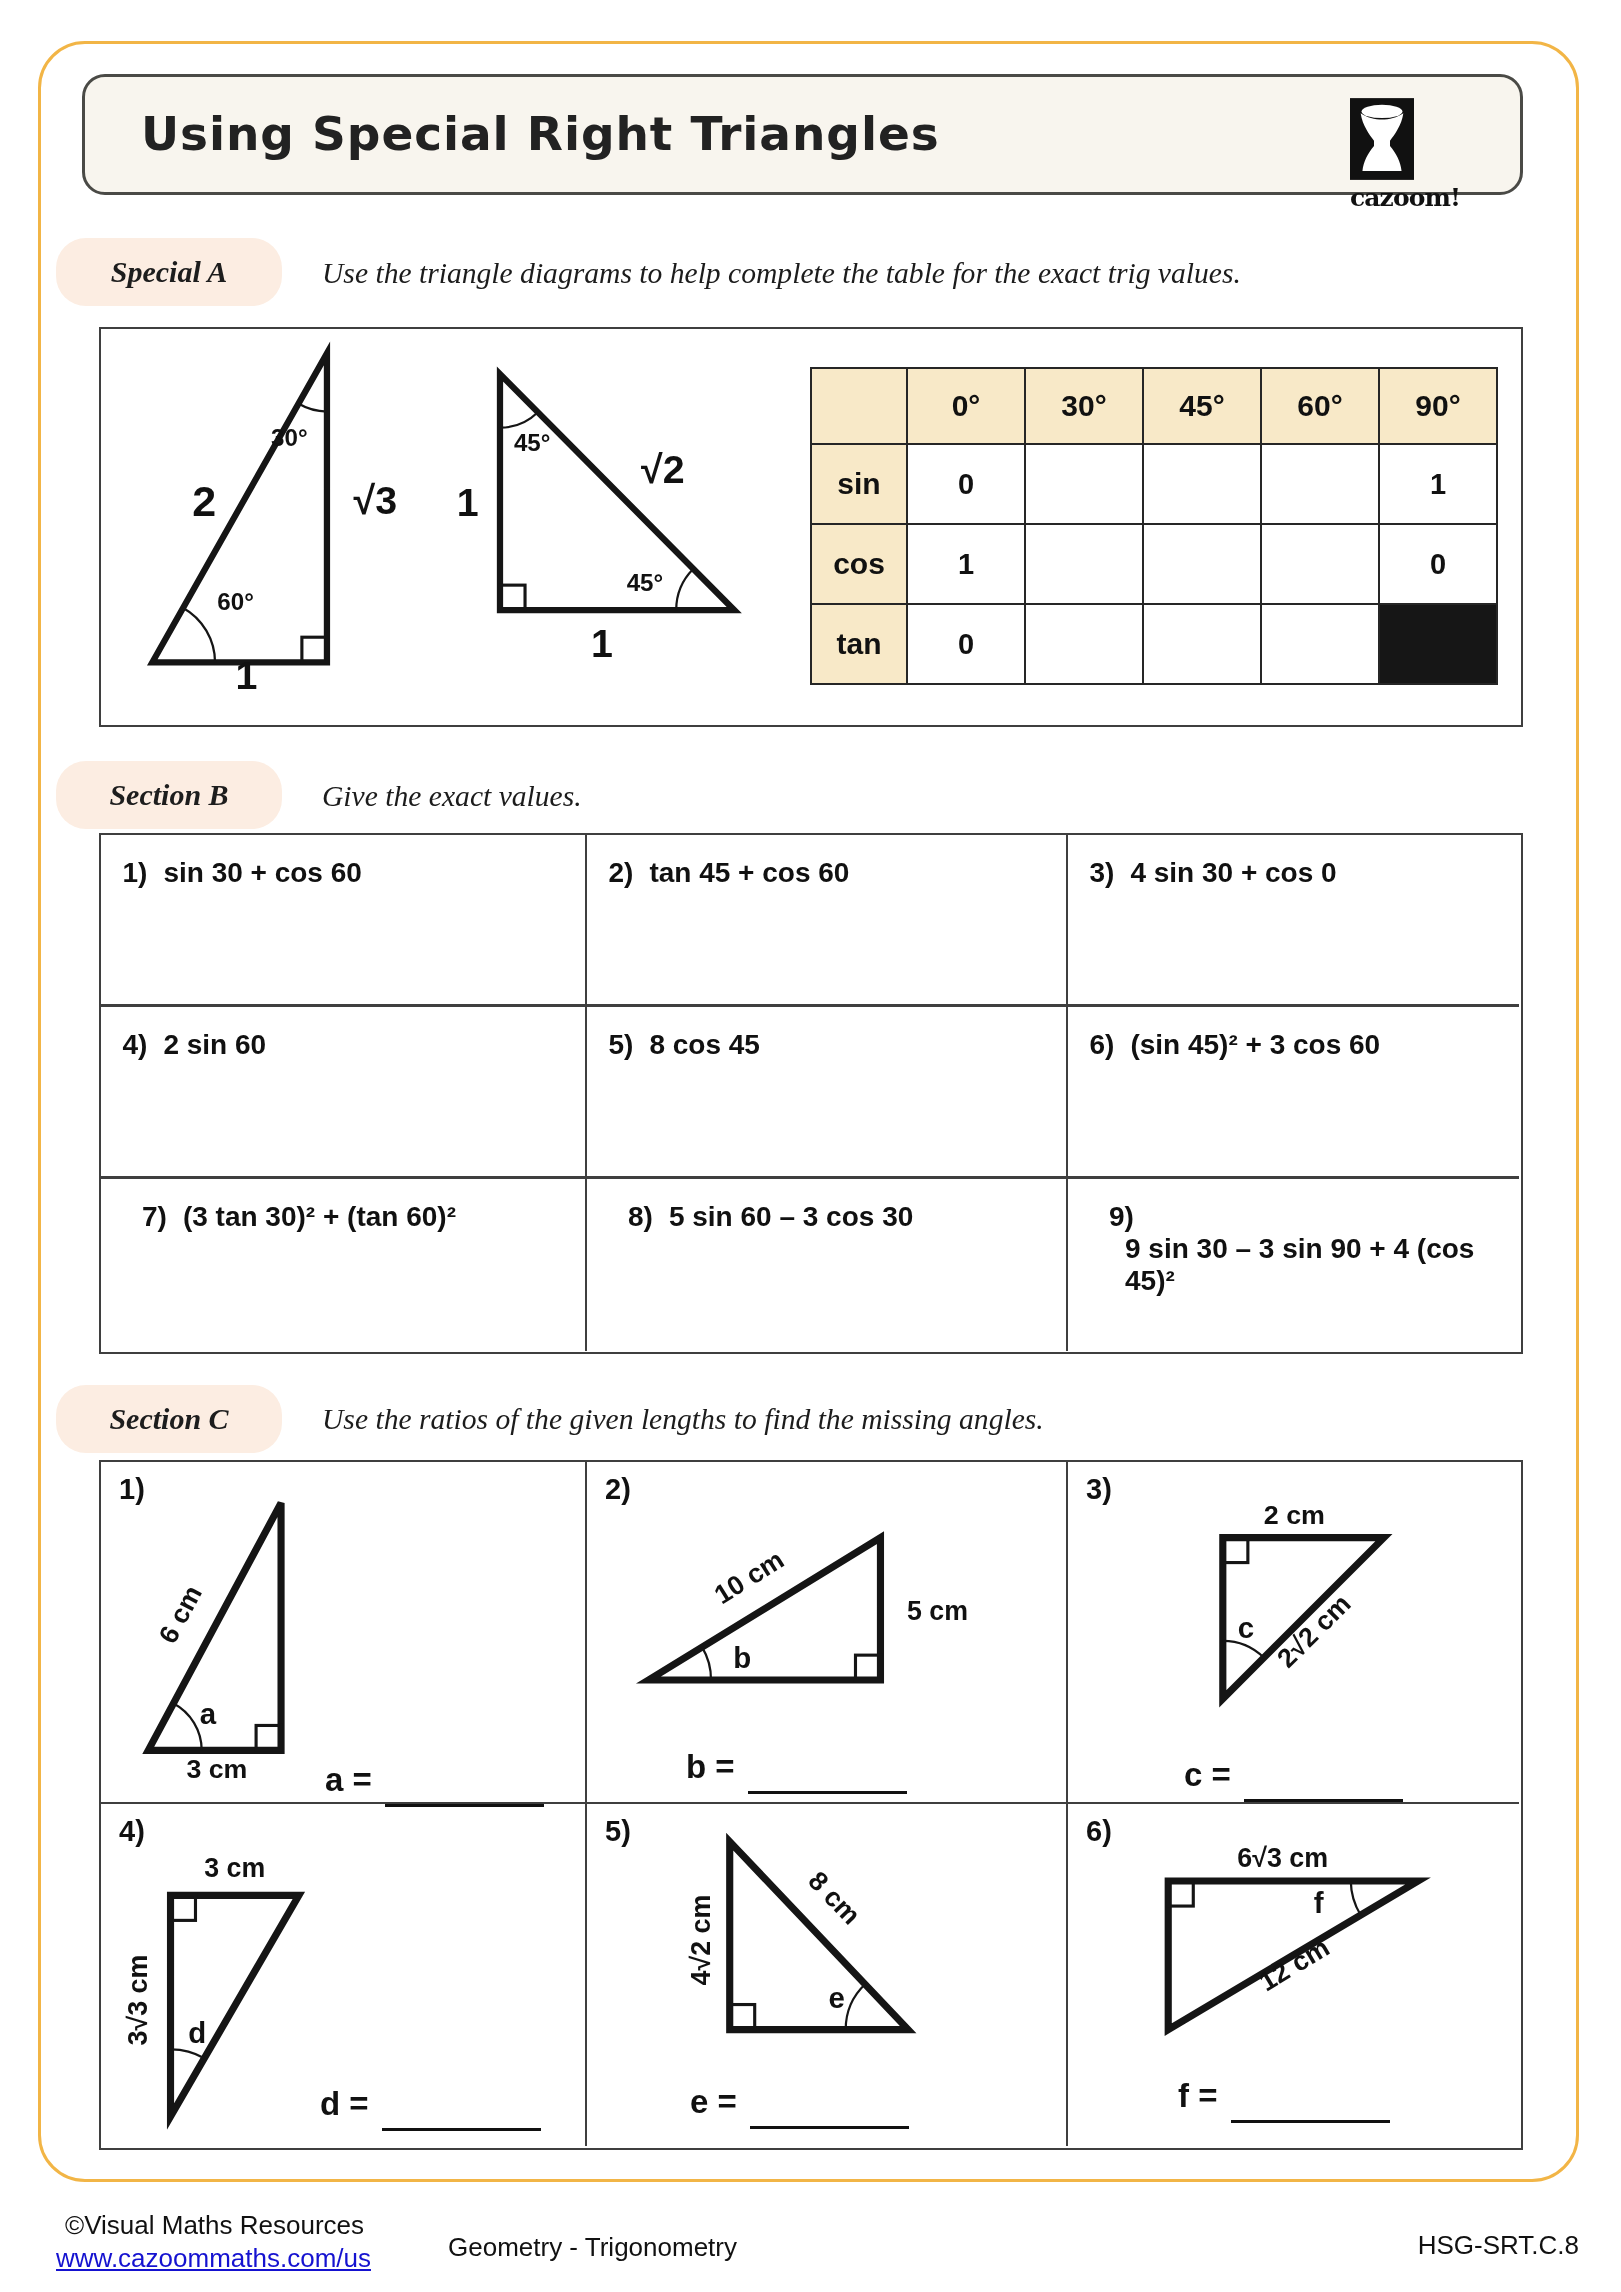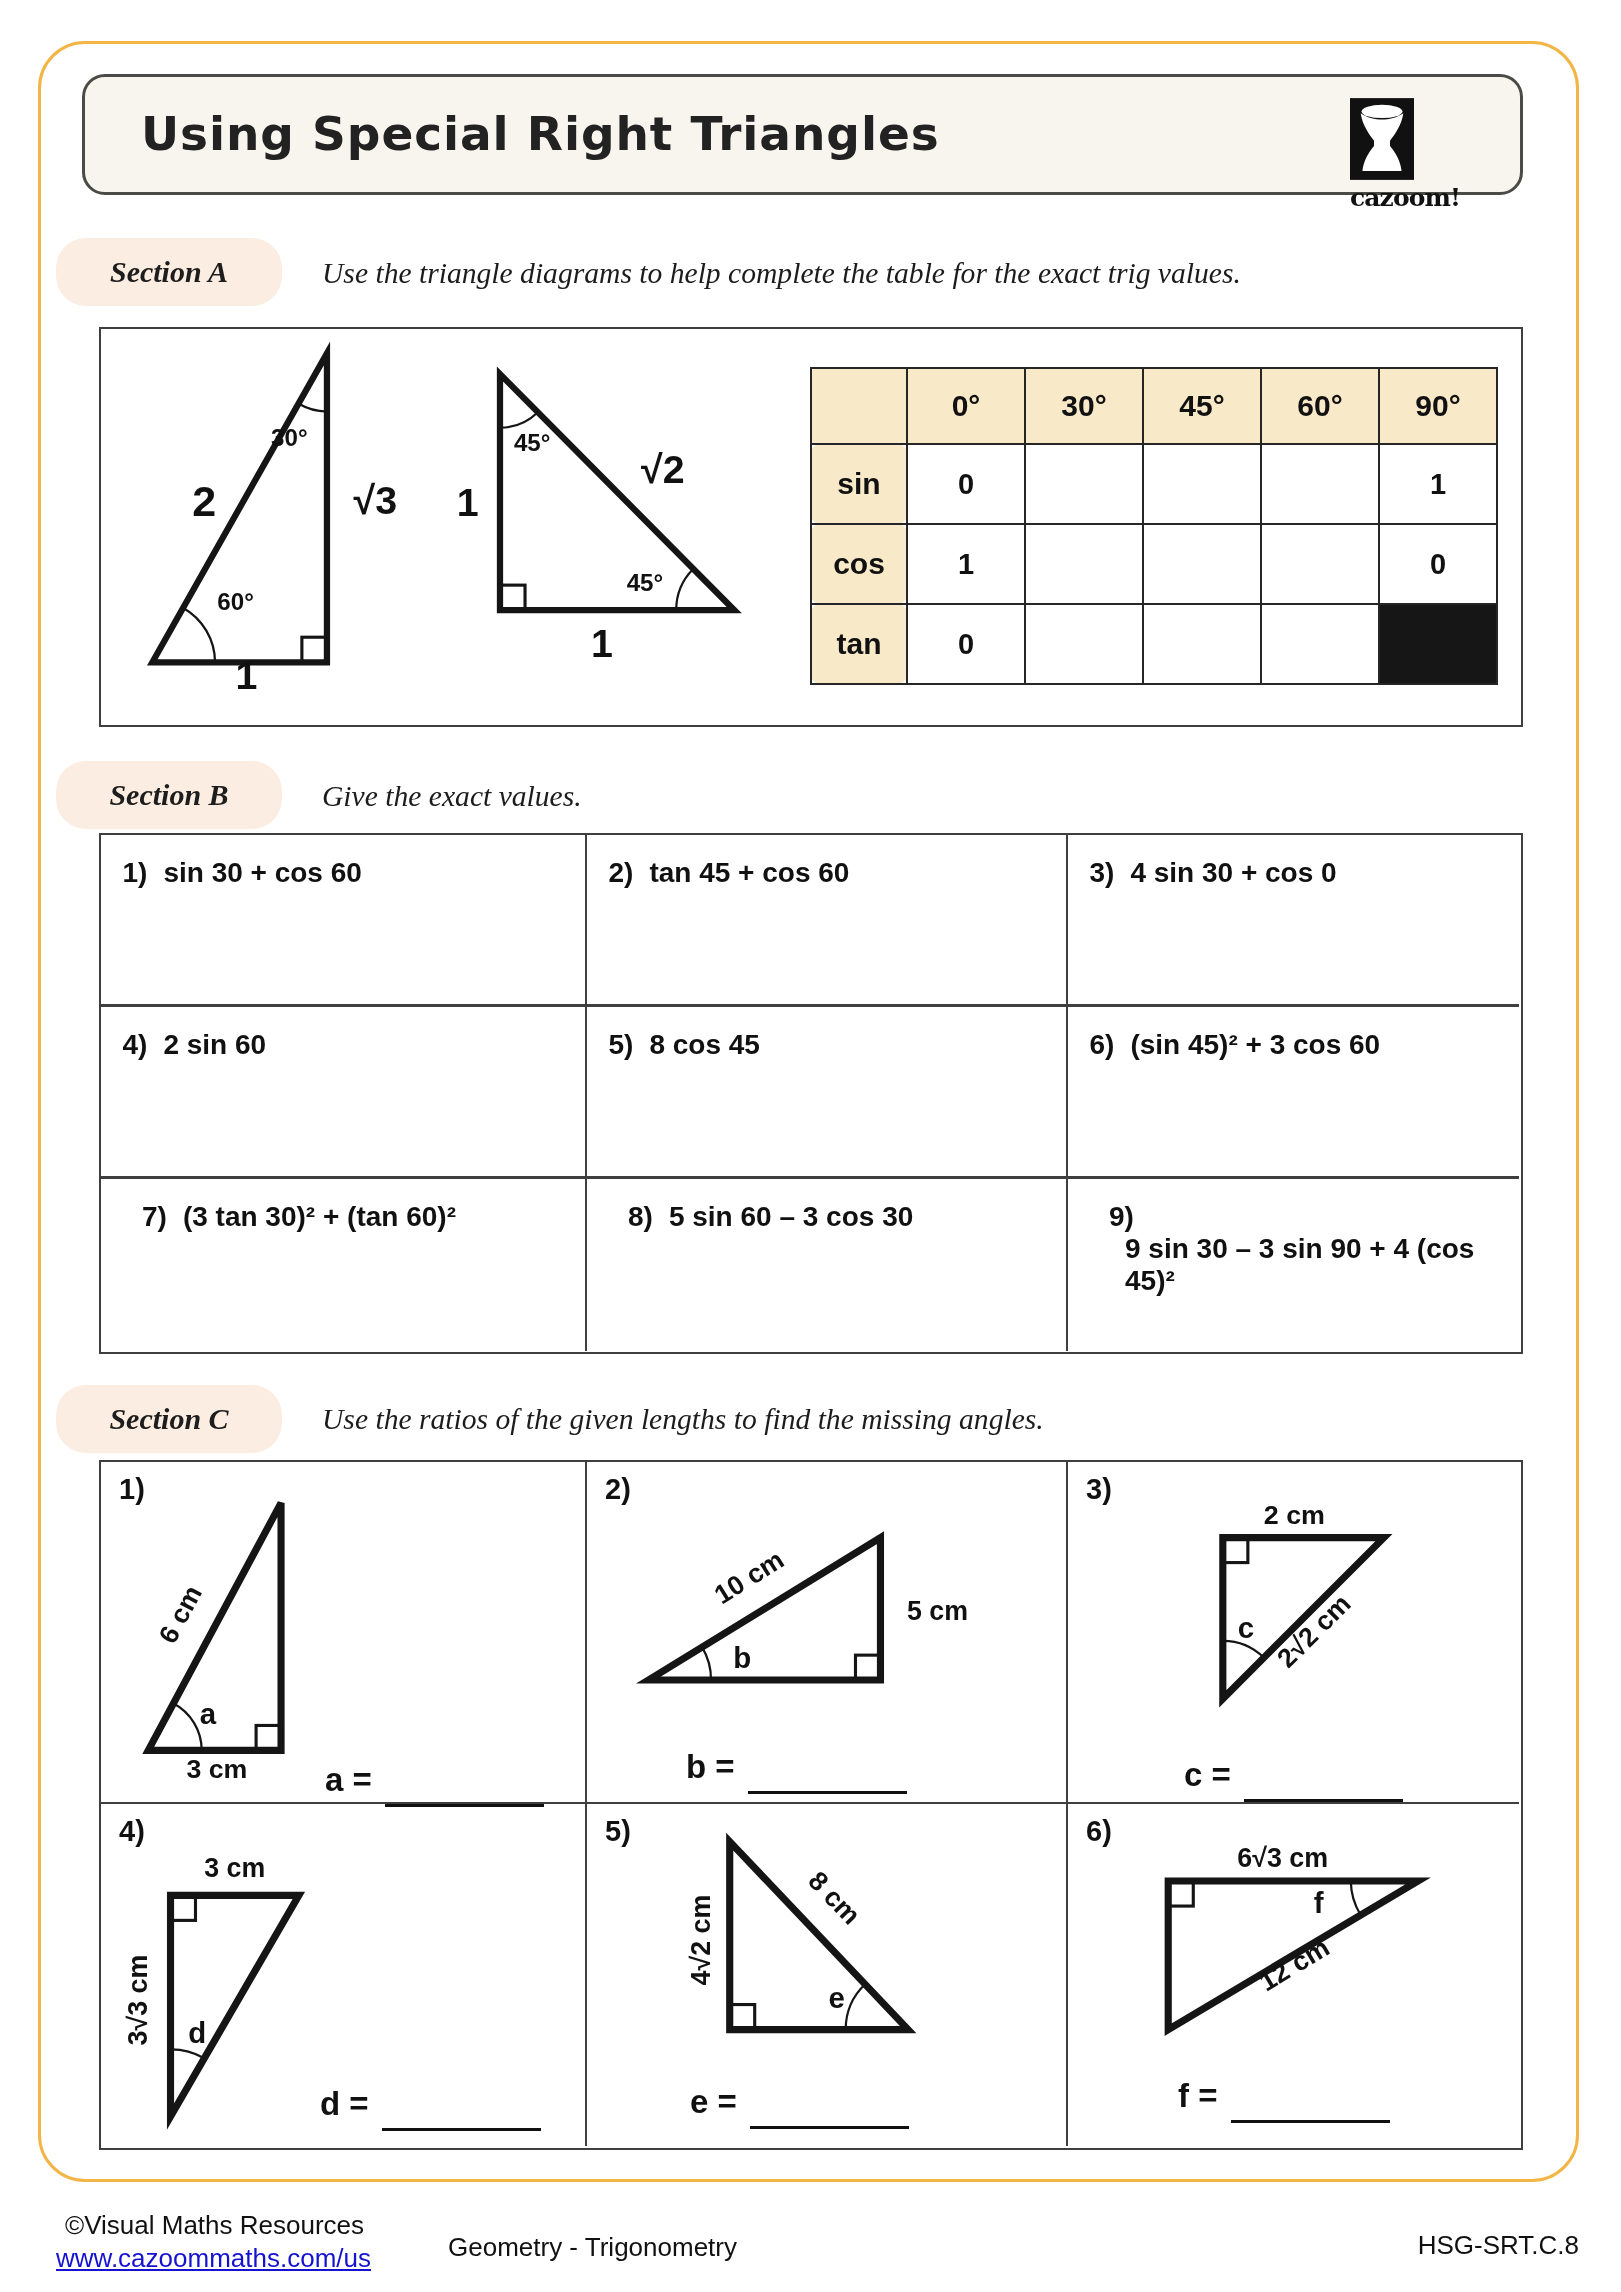--- a/index.html
+++ b/index.html
@@ -46,21 +46,21 @@
   .tri{fill:none;stroke:#151515;stroke-width:7;stroke-linejoin:miter;}
   .triC{fill:none;stroke:#151515;stroke-width:8;stroke-linejoin:miter;}
   .arc{fill:none;stroke:#151515;stroke-width:2.5;}
   .ra{fill:none;stroke:#151515;stroke-width:3.5;}
   
   .trigtable{position:absolute;left:709px;top:38px;border-collapse:collapse;}
   .trigtable td{border:2.7px solid #262626;text-align:center;vertical-align:middle;
                 font-weight:bold;box-sizing:border-box;}
   .trigtable .hdr{background:#F8E9C8;font-size:30px;width:118px;height:76px;}
   .trigtable .corner{background:#F8E9C8;width:96px;height:76px;}
-  .trigtable .lbl{background:#F8E9C8;font-size:30px;width:96px;height:80px;border-radius:9px;}
+  .trigtable .lbl{background:#F8E9C8;font-size:30px;width:96px;height:80px;}
   .trigtable .val{background:#fff;font-size:29px;width:118px;height:80px;}
   .trigtable .blackcell{background:#161616;}
   
   .foot{position:absolute;font-size:26px;color:#111;}
   .foot-link{color:#1512D0;text-decoration:underline;}
 </style>
 </head>
 <body>
 
 <div class="page">
@@ -72,21 +72,21 @@
       <svg width="64" height="82" viewBox="0 0 72 92">
         <rect x="0" y="0" width="72" height="92" fill="#111"></rect>
         <ellipse cx="36" cy="15" rx="23" ry="7.5" fill="#fff"></ellipse>
         <path d="M12,17 C14,31 22,41 27,48 L27,54 C20,62 15,72 14,82 L58,82 C57,72 52,62 45,54 L45,48 C50,41 58,31 60,17 C53,22 44,24 36,24 C28,24 19,22 12,17 Z" fill="#fff"></path>
       </svg>
       <div class="logo-text">cazoom!</div>
     </div>
   </div>
 
   <div class="pill" style="top:238px;">
-    <span>Section A</span>
+    <span>Special A</span>
   </div>
   <div class="instr" style="top:257px;">Use the triangle diagrams to help complete the table for the exact trig values.</div>
 
   <div class="sbox" id="boxA">
 
     <svg class="fig" style="left:10.7px;top:1.8px;width:412px;height:385px;" viewBox="0 0 460 430">
       <polygon class="tri" points="240,25 45,370 240,370"></polygon>
       <path class="arc" d="M 240 90 A 65 65 0 0 1 208 81"></path>
       <path class="arc" d="M 79 309 A 70 70 0 0 1 115 370"></path>
       <rect class="ra" x="212" y="342" width="28" height="28"></rect>

